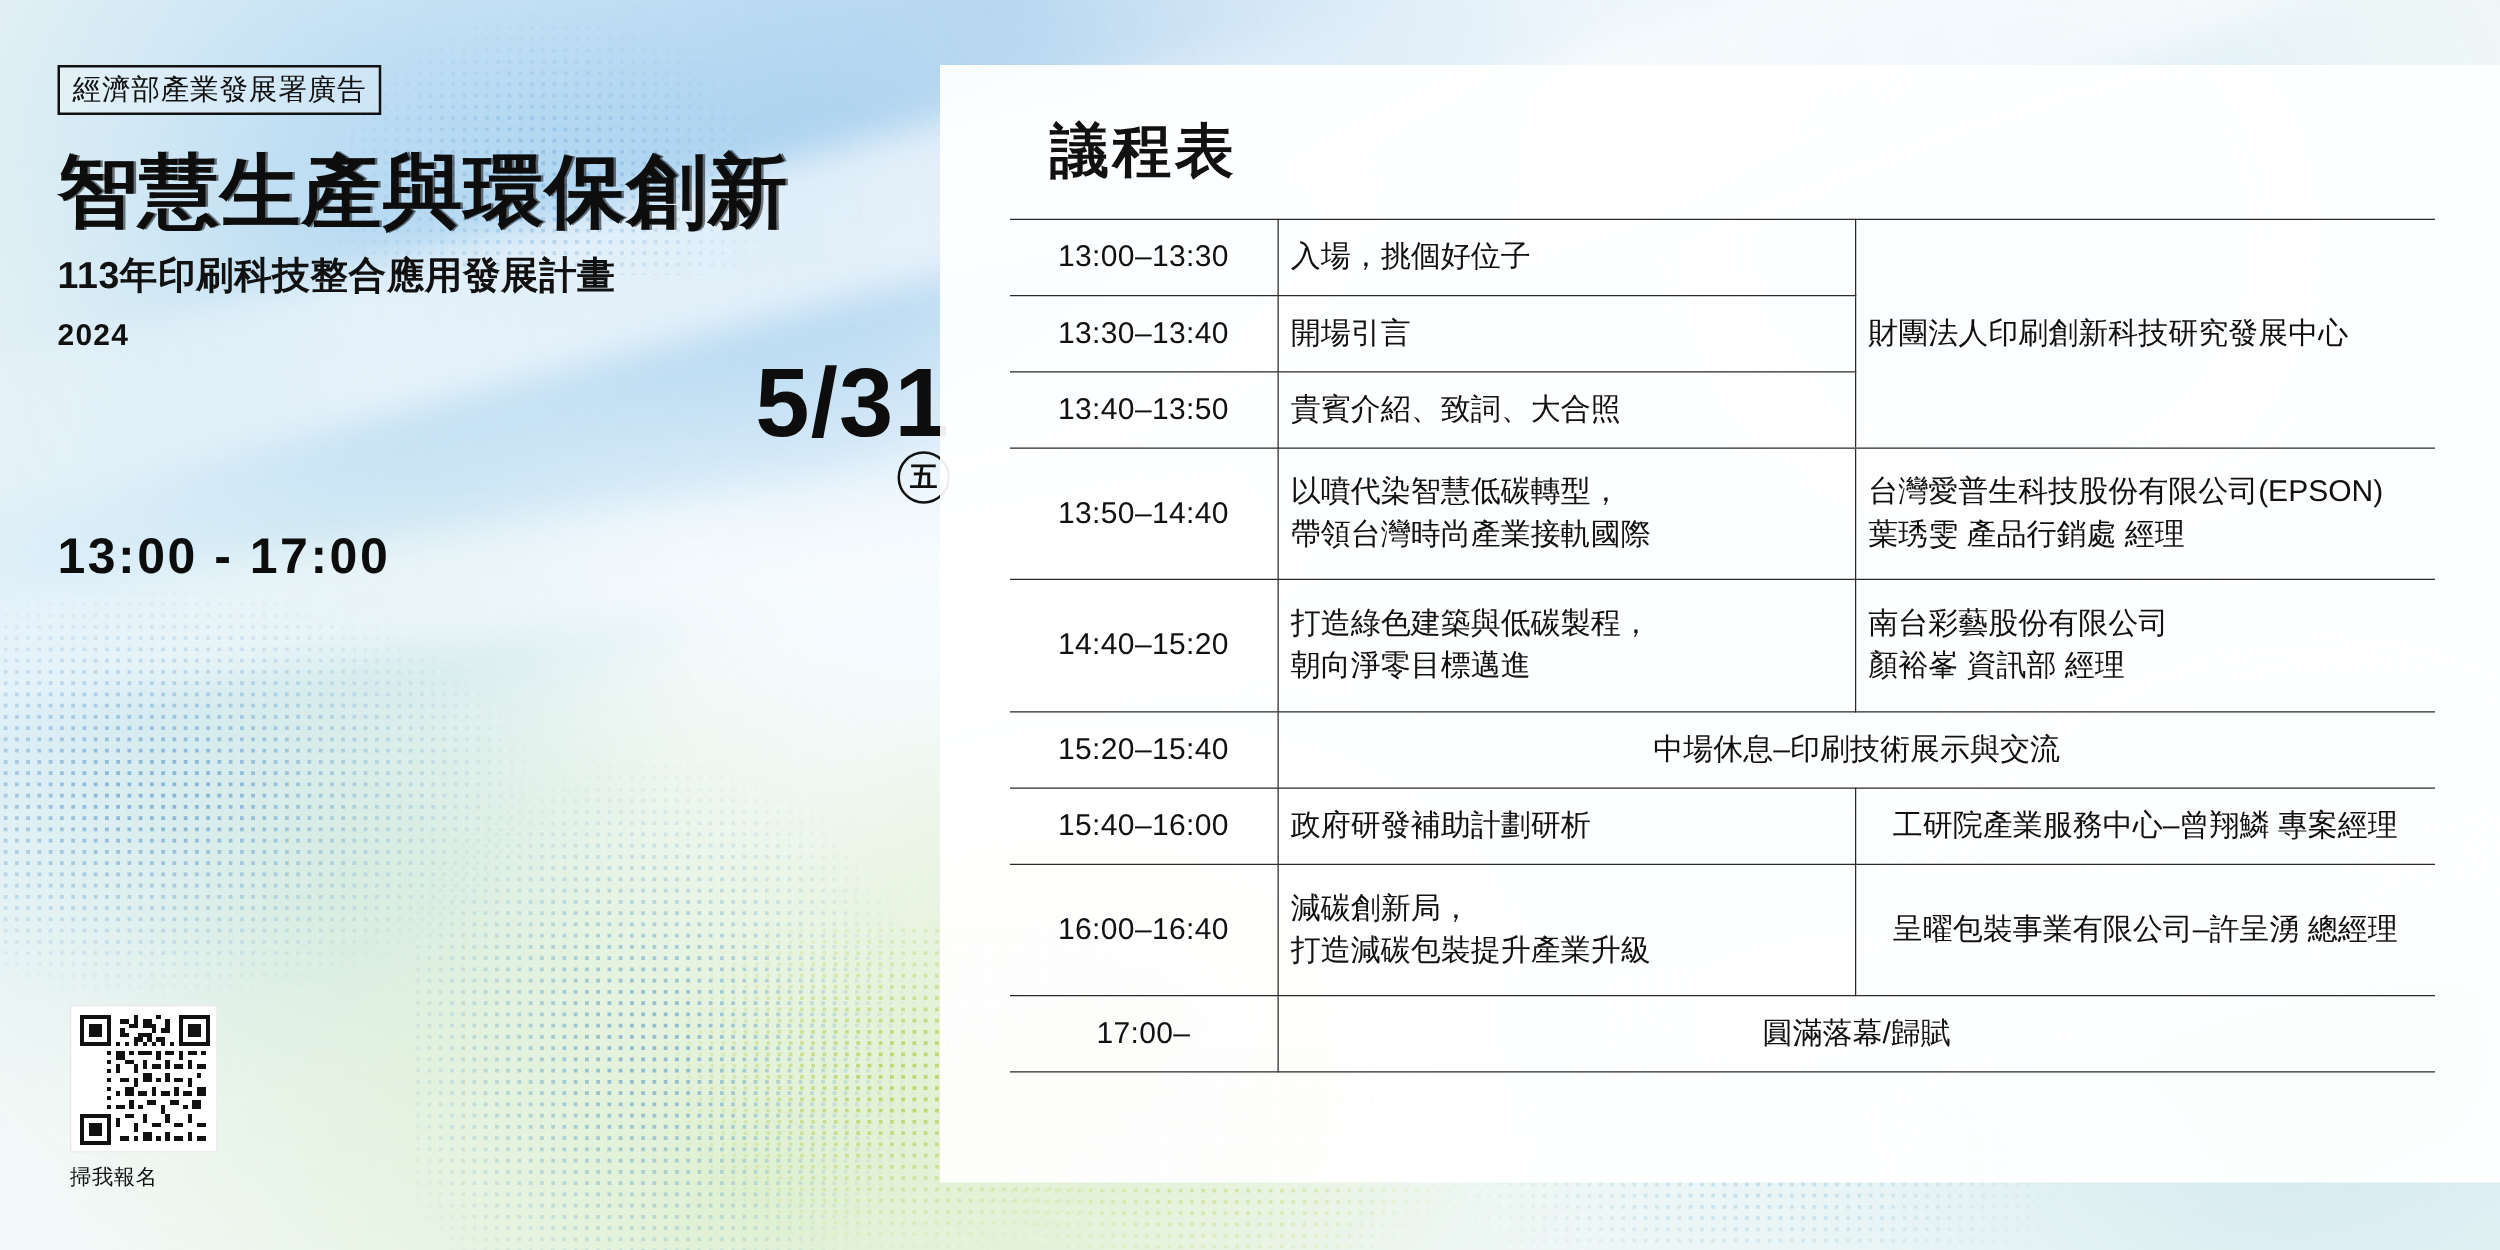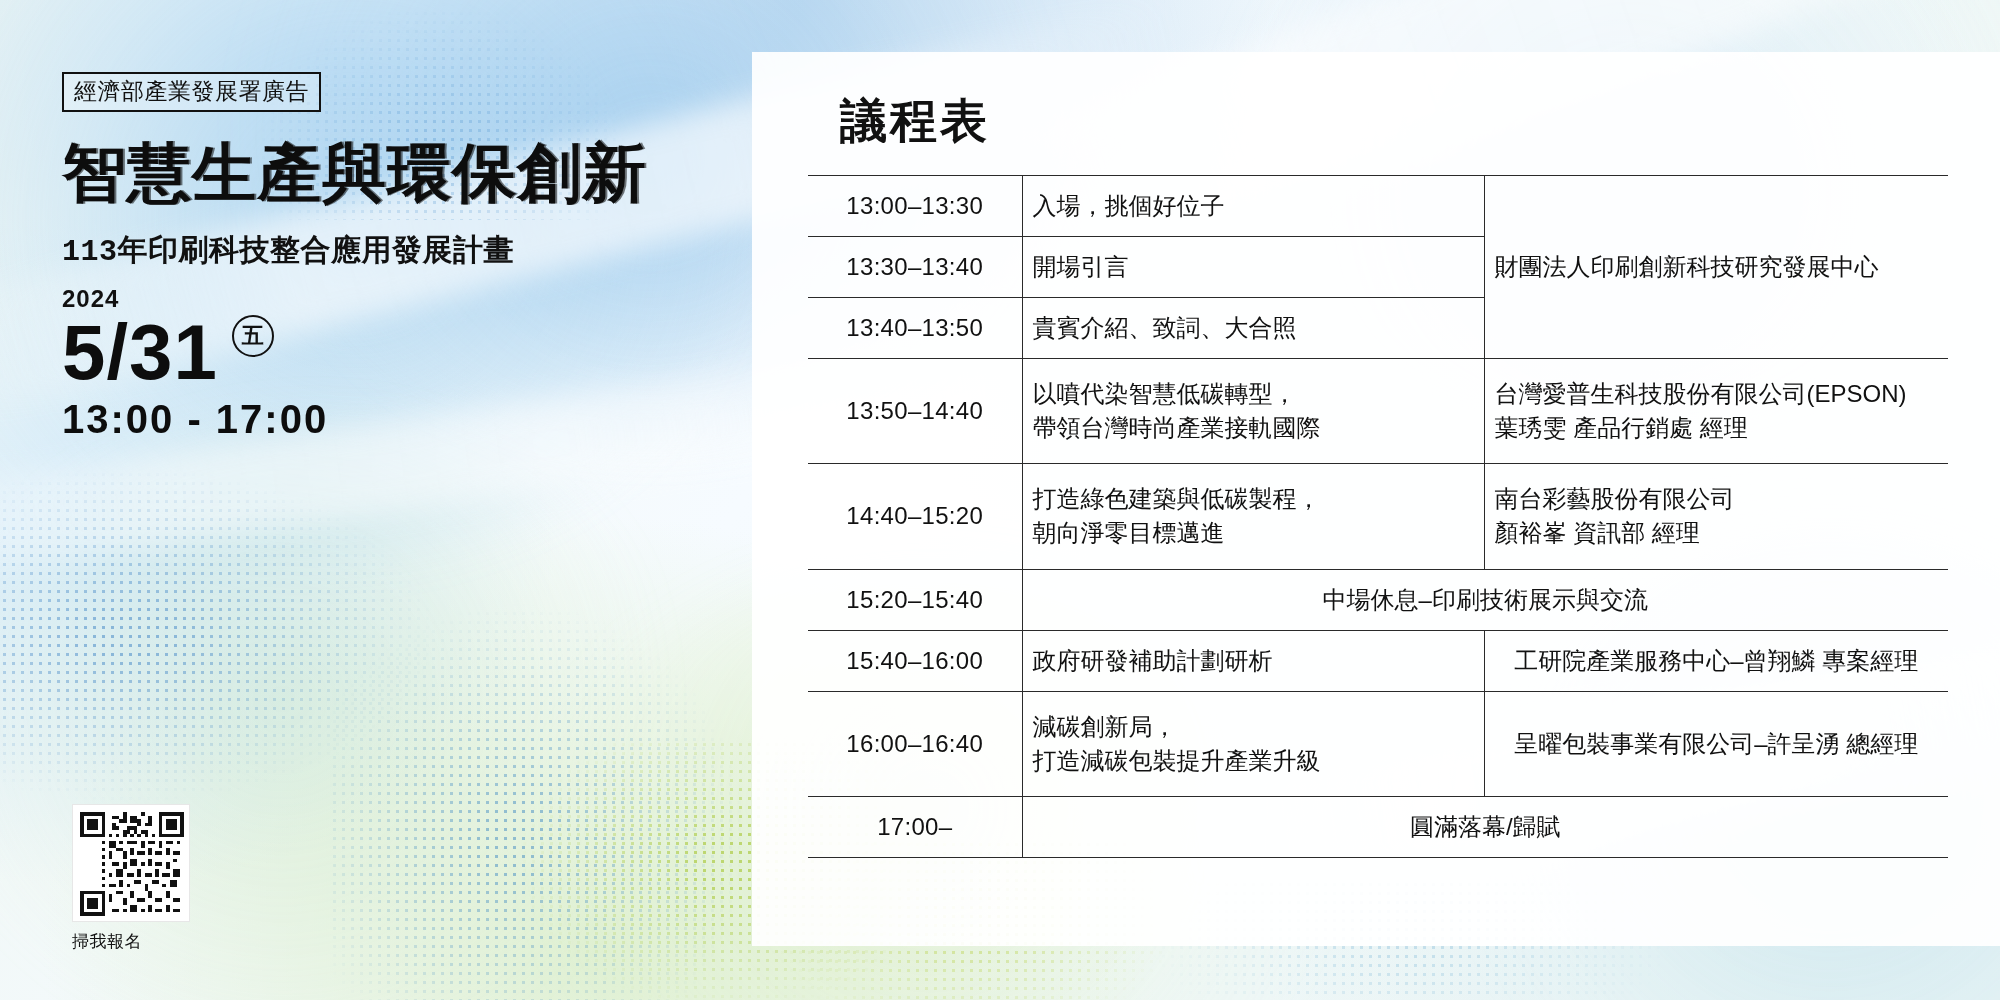--- a/index.html
+++ b/index.html
@@ -83,23 +83,23 @@
   .dots.d5 { left:1150px; top:880px; width:520px; height:180px; color:#7fb9d8; opacity:.35;
     -webkit-mask-image: radial-gradient(ellipse at 50% 30%, #000 12%, rgba(0,0,0,0) 72%);
             mask-image: radial-gradient(ellipse at 50% 30%, #000 12%, rgba(0,0,0,0) 72%); }
   .dots.d6 { left:250px; top:0px; width:380px; height:220px; color:#4a90cd; opacity:.3;
     -webkit-mask-image: radial-gradient(ellipse at 50% 70%, #000 10%, rgba(0,0,0,0) 70%);
             mask-image: radial-gradient(ellipse at 50% 70%, #000 10%, rgba(0,0,0,0) 70%); }
 
   
   .left {
     position:absolute;
-    left:16px; top:0;
+    left:0; top:0;
     width:760px; height:975px;
-    padding: 72px 0 0 46px;
+    padding: 52px 0 0 46px;
   }
 
   .gov-tag {
     display:inline-block;
     border: 2px solid #111;
     padding: 6px 10px 7px;
     font-size: 23px;
     line-height:1;
     letter-spacing: .5px;
     color:#111;
@@ -111,40 +111,41 @@
     font-size: 64px;
     line-height: 1.12;
     font-weight: 900;
     letter-spacing: 1px;
     color:#0d0d0d;
     text-shadow: 2px 0 0 rgba(13,13,13,.55);
   }
   .title-main .ln { display:block; white-space:nowrap; }
 
   .subtitle {
-    margin-top: 20px;
+    margin-top: 10px;
     font-size: 30px;
     font-weight: 800;
     letter-spacing: .5px;
     color:#111;
-    font-family:Liberation Mono, monospace;
   }
 
   .year {
     margin-top: 14px;
     font-size: 24px;
     font-weight: 800;
     letter-spacing: 1px;
     color:#111;
   }
 
   .date-row {
     margin-top: 2px;
     display:flex;
-    gap: 14px;
+    align-items: flex-end;
+    gap: 2px;
+    flex-direction: column;
   }
   .date-big {
     font-size: 78px;
     font-weight: 900;
     line-height: .95;
     letter-spacing: 1px;
     color:#0d0d0d;
   }
   .weekday {
     margin-bottom: 12px;

